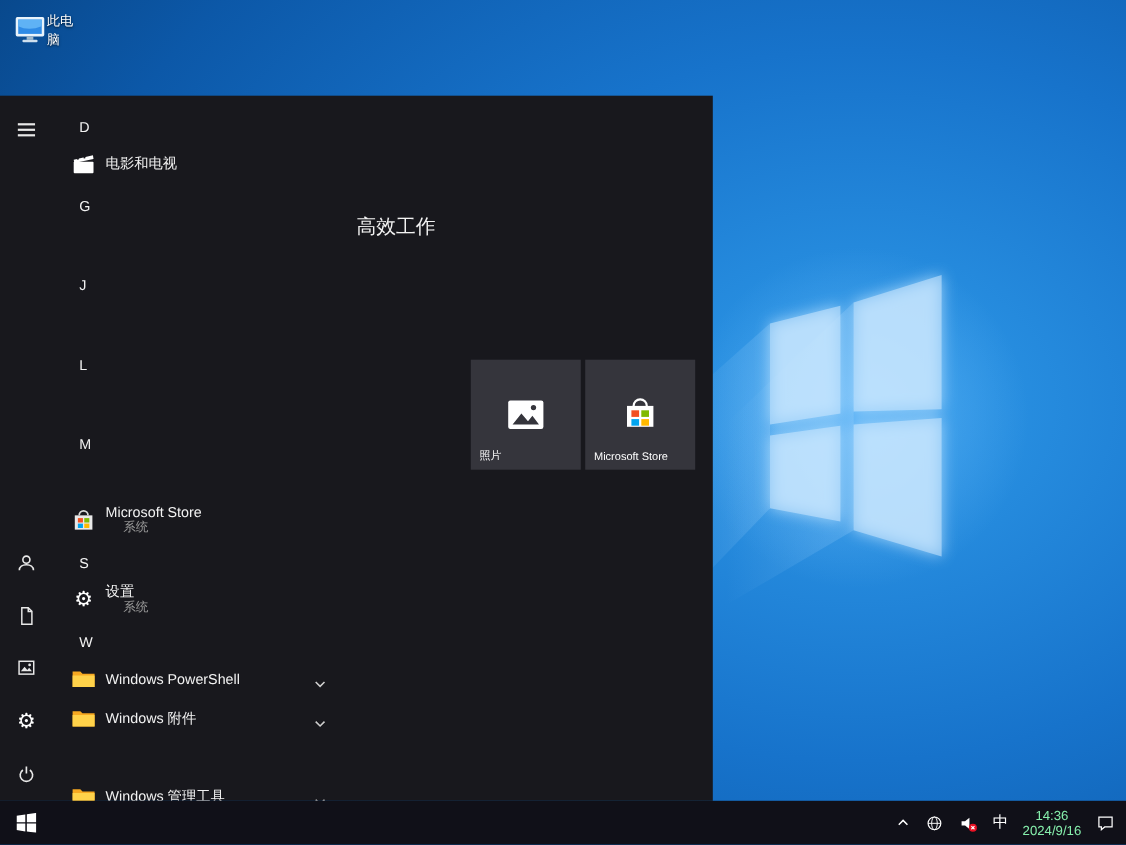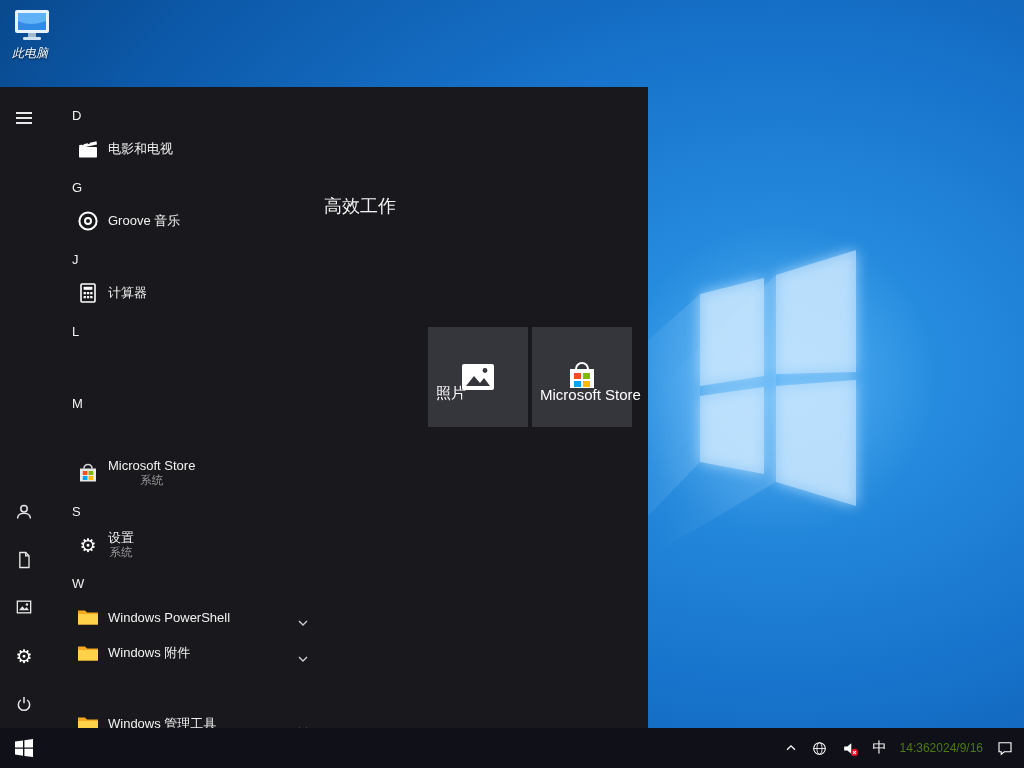--- a/index.html
+++ b/index.html
@@ -7,54 +7,54 @@
   body { position:relative; background:#0b55a4; }
 
   
   .wallpaper { position:absolute; inset:0;
     background:
       radial-gradient(1250px 950px at 76% 48%, #2f9bea 0%, #1773cb 34%, #0c58a8 60%, #07417f 80%, #042c61 100%);
   }
   .logo-svg { position:absolute; left:620px; top:190px; }
 
   
-  .desktop-icon { position:absolute; left:12px; top:8px; width:58px; display:flex; flex-direction:column; align-items:flex-start; cursor:default;font-style:italic; }
+  .desktop-icon { position:absolute; left:12px; top:8px; width:58px; display:flex; align-items:center; cursor:default; }
   .desktop-icon .dlabel { margin-top:3px; font-size:12px; color:#fff; text-shadow:0 1px 2px rgba(0,0,0,.8); }
 
   
   .start-menu { position:absolute; left:0; top:87px; width:648px; height:641px; background:#18181d; overflow:hidden; }
 
   .rail { position:absolute; left:0; top:0; width:48px; height:100%; }
   .rail-btn { position:absolute; left:12px; width:24px; height:24px; display:flex; align-items:center; justify-content:center; cursor:pointer; }
 
   .applist { position:absolute; left:48px; top:0; width:300px; height:100%; }
   .hdr { position:absolute; left:0; width:100%; height:28px; display:flex; align-items:center; padding-left:24px; font-size:13px; color:#f2f2f2; cursor:pointer; }
-  .row { position:absolute; left:12px; width:100%; height:36px; display:flex; align-items:center; cursor:pointer;text-align:center; }
+  .row { position:absolute; left:0; width:100%; height:36px; display:flex; align-items:center; cursor:pointer; }
   .row.two { height:44px; }
   .row .ic { width:24px; height:24px; margin-left:16px; flex:0 0 24px; display:flex; align-items:center; justify-content:center; }
   .row .lbl { margin-left:8px; font-size:13px; color:#f2f2f2; white-space:nowrap; }
   .row .txt2 { margin-left:8px; display:flex; flex-direction:column; line-height:15px; }
   .row .txt2 .lbl2 { font-size:13px; color:#f2f2f2; }
-  .row .txt2 .sub { font-size:11.5px; color:#9a9a9a; }
+  .row .txt2 .sub { font-size:11.5px; color:#9a9a9a;margin-left:16px; }
   .row .chev { position:absolute; left:238px; top:50%; margin-top:-4px; }
   .gear-glyph { font-size:19px; color:#fff; line-height:1; }
 
   
   .group-title { position:absolute; left:324px; top:107px; height:20px; font-size:18px; color:#f2f2f2; cursor:pointer; }
   .tile { position:absolute; top:240px; width:100px; height:100px; background:#35353c; cursor:pointer; }
   .tile .tile-ic { position:absolute; left:50%; top:30px; transform:translateX(-50%); }
-  .tile .tile-lbl { position:absolute; left:8px; bottom:24px; font-size:15px; color:#fff; white-space:nowrap; }
+  .tile .tile-lbl { position:absolute; left:8px; bottom:6px; font-size:10px; color:#fff; white-space:nowrap; }
 
   
   .taskbar { position:absolute; left:0; top:728px; width:1024px; height:40px; background:#101018; display:flex; align-items:center; }
   .start-btn { width:48px; height:40px; display:flex; align-items:center; justify-content:center; cursor:pointer; }
   .tray { position:absolute; right:0; top:0; height:40px; display:flex; align-items:center; gap:13px; padding-right:10px; }
   .tray-btn { display:flex; align-items:center; justify-content:center; cursor:pointer; }
   .ime { color:#fff; font-size:14px; }
-  .clock { display:flex; flex-direction:row; align-items:center; color:#4d7c0f; font-size:12px; line-height:14px; cursor:pointer; }
+  .clock { display:flex; flex-direction:column; align-items:center; color:#86efac; font-size:12px; line-height:14px; cursor:pointer; }
 </style>
 </head>
 <body>
 
 <div class="wallpaper">
   <svg class="logo-svg" width="320" height="360" viewBox="0 0 320 360">
     <defs>
       <radialGradient id="glow" cx="50%" cy="50%" r="50%">
         <stop offset="0%" stop-color="#7cc4ff" stop-opacity="0.5"></stop>
         <stop offset="100%" stop-color="#7cc4ff" stop-opacity="0"></stop>
@@ -153,51 +153,25 @@
           <rect x="12.2" y="3.6" width="1.6" height="3.4" transform="rotate(13 13 5.3)" fill="#18181d"></rect>
         </svg>
       </span>
       <span class="lbl">电影和电视</span>
     </div>
 
     <div class="hdr" style="top:86px">
         <span>G</span>
       </div>
 
-    <div class="row" style="top:116px">
-      <span class="ic">
-        <svg width="24" height="24" viewBox="0 0 24 24">
-          <circle cx="12" cy="12" r="8.6" fill="none" stroke="#fff" stroke-width="2"></circle>
-          <circle cx="12" cy="12" r="3" fill="none" stroke="#fff" stroke-width="2"></circle>
-        </svg>
-      </span>
-      <span class="lbl">Groove 音乐</span>
-    </div>
 
     <div class="hdr" style="top:158px">
         <span>J</span>
       </div>
 
-    <div class="row" style="top:188px">
-      <span class="ic">
-        <svg width="24" height="24" viewBox="0 0 24 24">
-          <rect x="5" y="3" width="14" height="18" rx="1" fill="none" stroke="#fff" stroke-width="1.6"></rect>
-          <rect x="7.6" y="5.8" width="8.8" height="3" fill="#fff"></rect>
-          <g fill="#fff">
-            <rect x="7.6" y="11" width="2.3" height="2.3"></rect>
-              <rect x="10.9" y="11" width="2.3" height="2.3"></rect>
-              <rect x="14.2" y="11" width="2.3" height="2.3"></rect>
-            <rect x="7.6" y="15" width="2.3" height="2.3"></rect>
-              <rect x="10.9" y="15" width="2.3" height="2.3"></rect>
-              <rect x="14.2" y="15" width="2.3" height="2.3"></rect>
-          </g>
-        </svg>
-      </span>
-      <span class="lbl">计算器</span>
-    </div>
 
     <div class="hdr" style="top:230px">
         <span>L</span>
       </div>
 
 
     <div class="hdr" style="top:302px">
         <span>M</span>
       </div>
 

